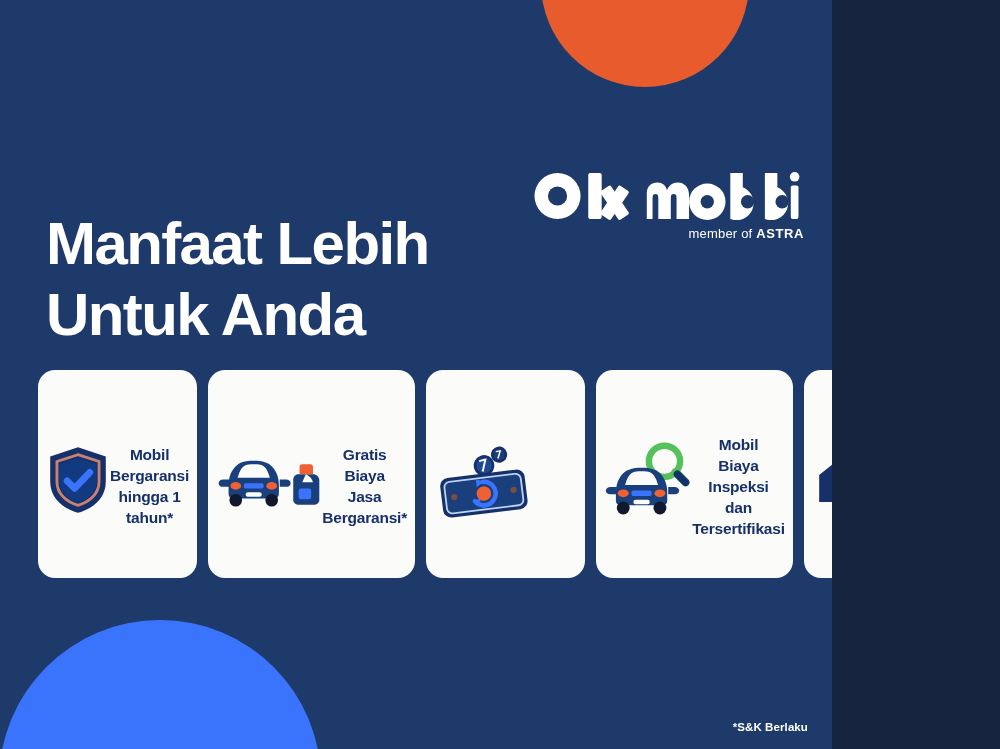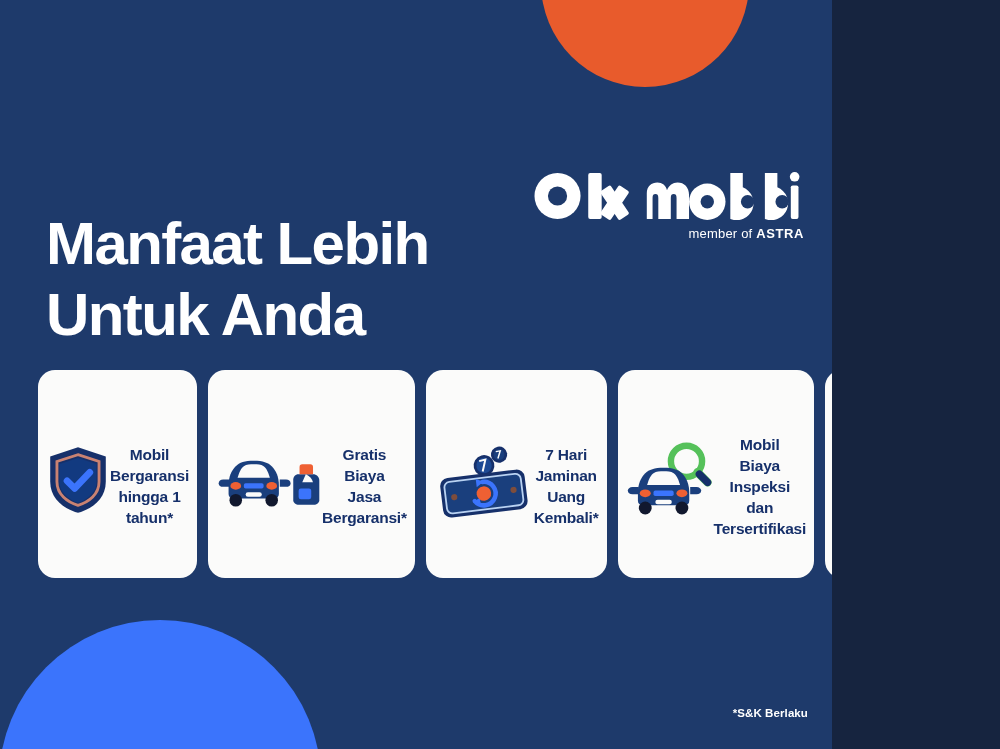--- a/index.html
+++ b/index.html
@@ -101,21 +101,21 @@
     font-weight: 700;
     text-align: center;
     letter-spacing: -0.2px;
     white-space: pre-line;
   }
 
   
   #footnote {
     position: absolute;
     right: 24px;
-    bottom: 30px;
+    bottom: 16px;
     color: #ffffff;
     font-size: 11.5px;
     font-weight: 700;
     letter-spacing: 0.1px;
   }
 </style>
 </head>
 <body>
 
 <div id="stage">
@@ -222,22 +222,20 @@
             <circle cx="22" cy="57" r="3.4" fill="#7e4d3c"></circle>
             <circle cx="88" cy="57" r="3.4" fill="#7e4d3c"></circle>
 
             <path d="M55 44 a13 13 0 1 1 -11 20" fill="none" stroke="#3b74fc" stroke-width="5" stroke-linecap="round"></path>
             <path d="M48 40 l8 4 l-8 5 z" fill="#3b74fc"></path>
             <path d="M50 70 l-8 -5 l8 -4 z" fill="#3b74fc"></path>
             <circle cx="55" cy="57" r="8" fill="#ef6033"></circle>
           </g>
         </svg>
       </div>
-      <div class="card-label">7 Hari Jaminan
-Uang Kembali*</div>
     </div>
 
     <div class="card">
       <div class="card-icon">
         <svg viewBox="0 0 96 86" width="88" height="79">
 
           <circle cx="66" cy="22" r="17" fill="none" stroke="#55c15a" stroke-width="7"></circle>
           <path d="M78 34 l11 11" stroke="#55c15a" stroke-width="9" stroke-linecap="round"></path>
           <path d="M80 36 l9 9" stroke="#16306a" stroke-width="8" stroke-linecap="round"></path>
 

